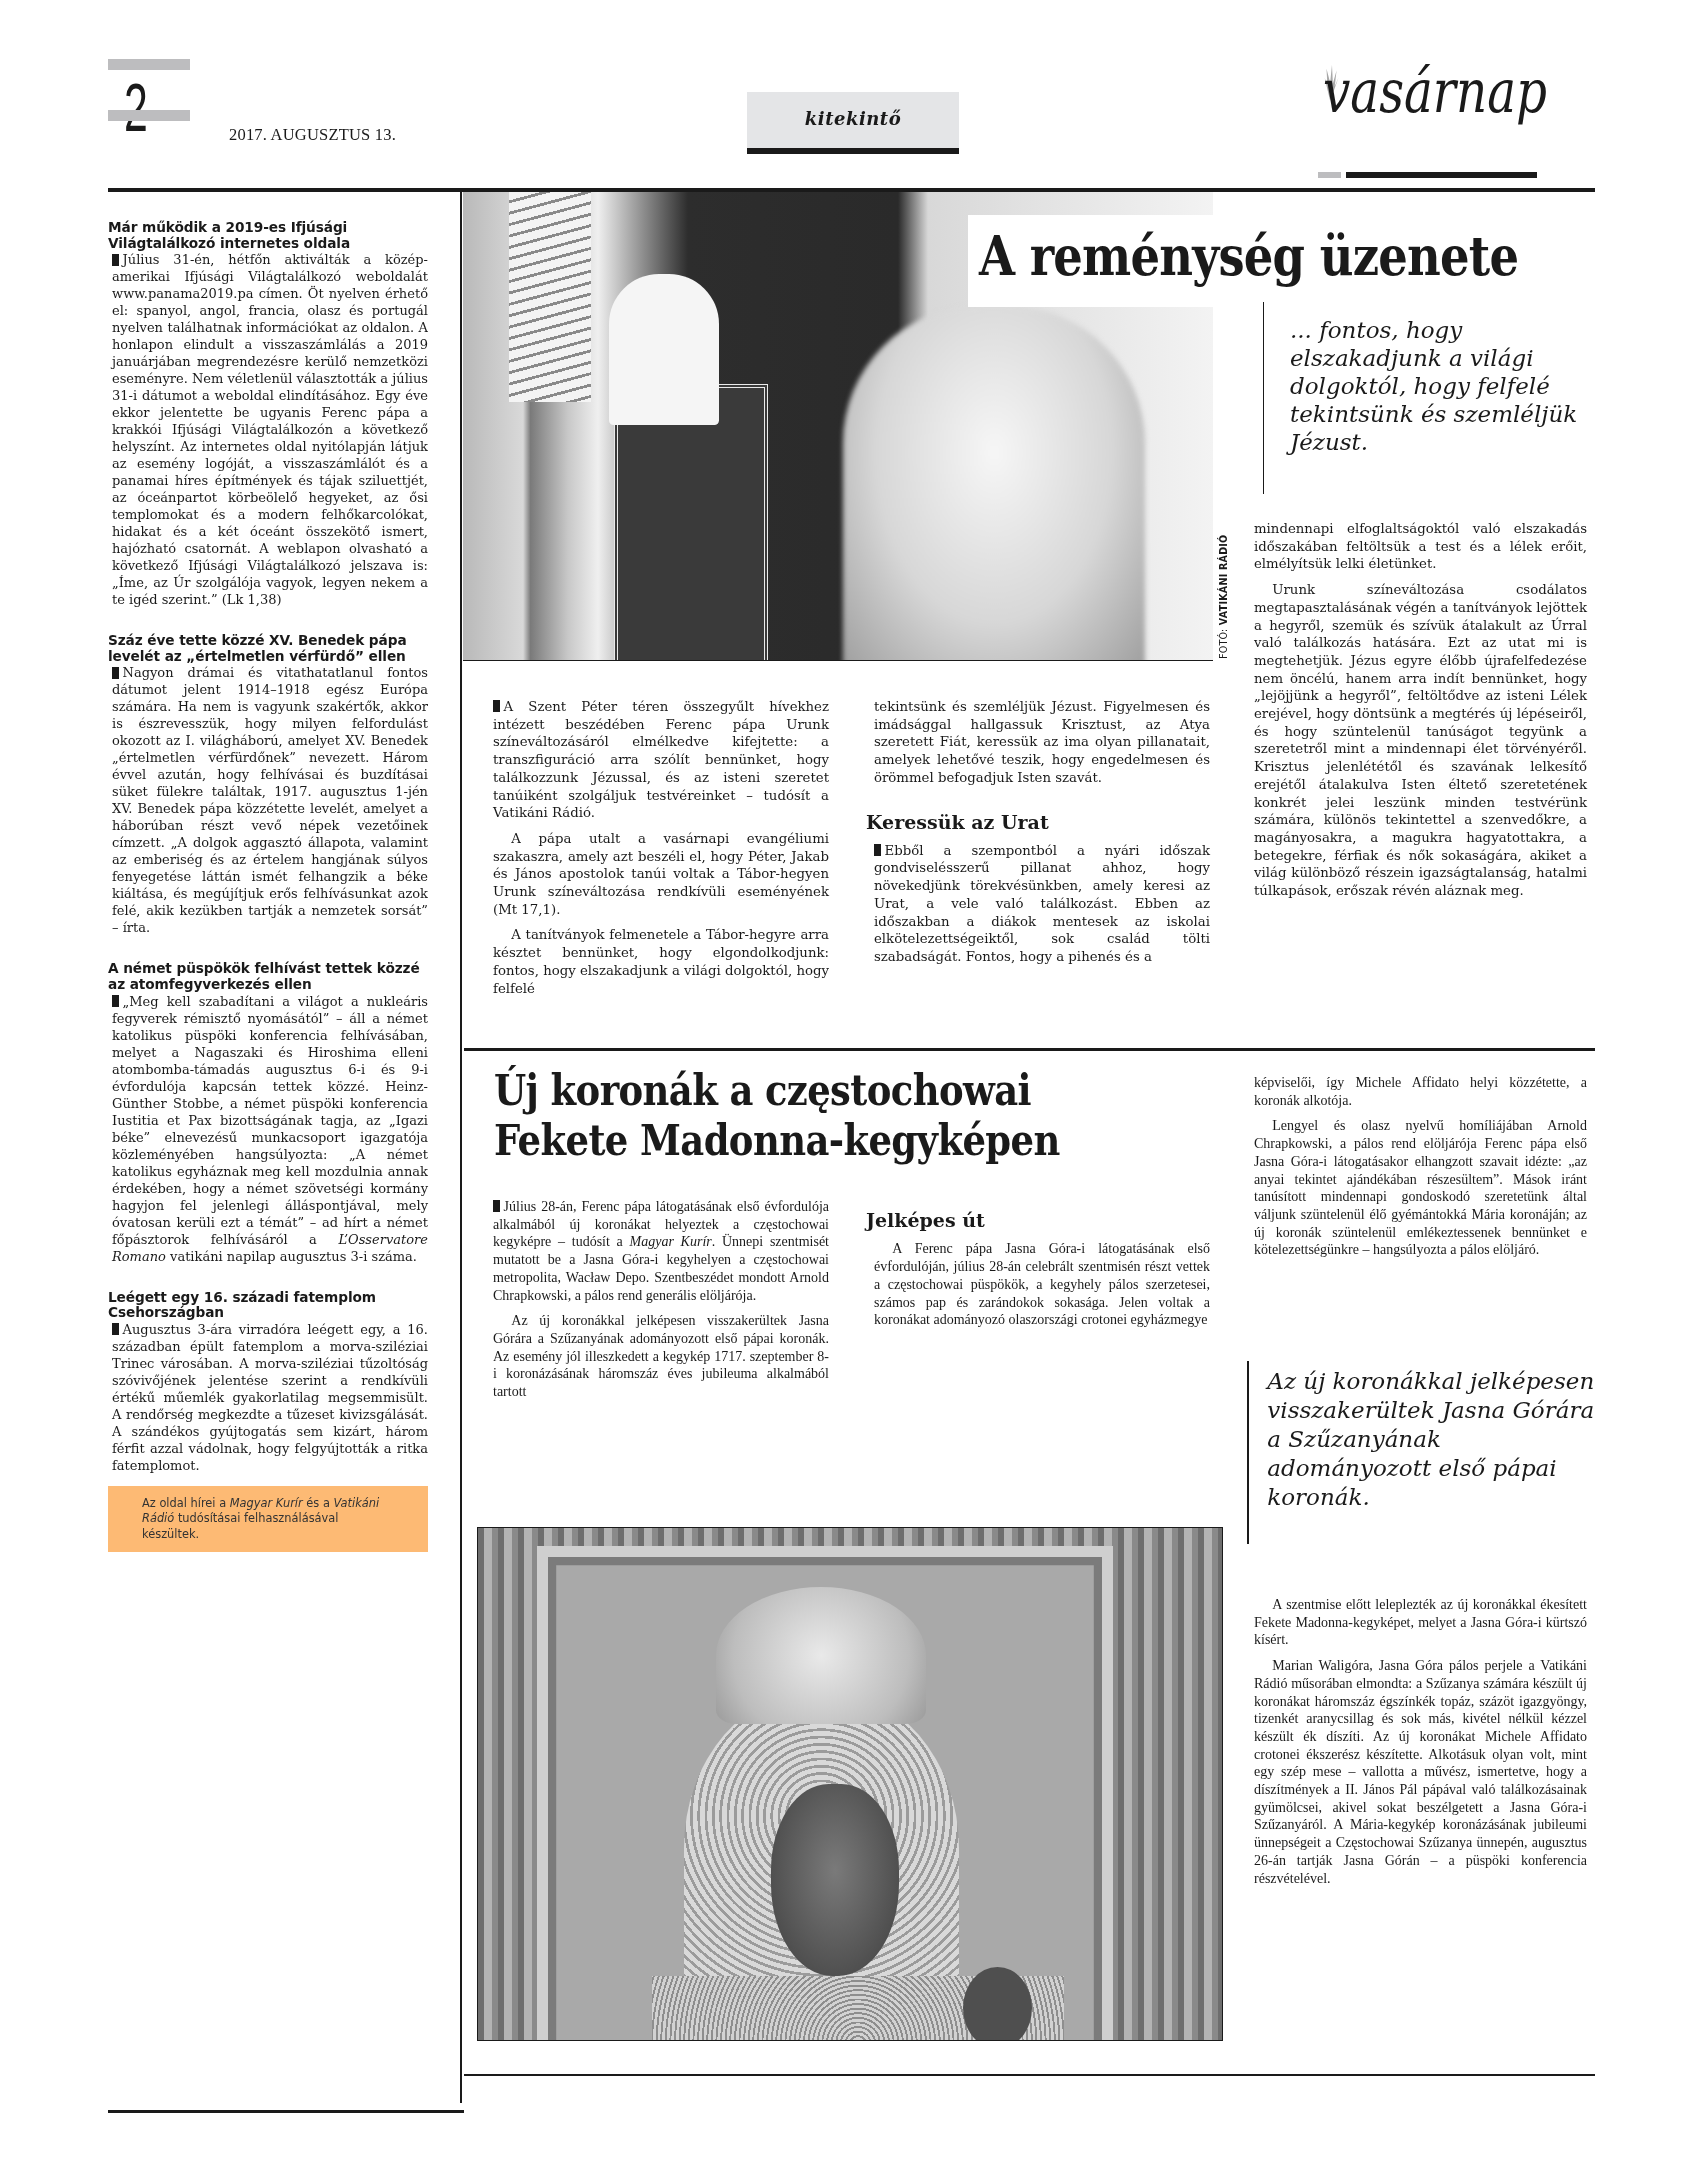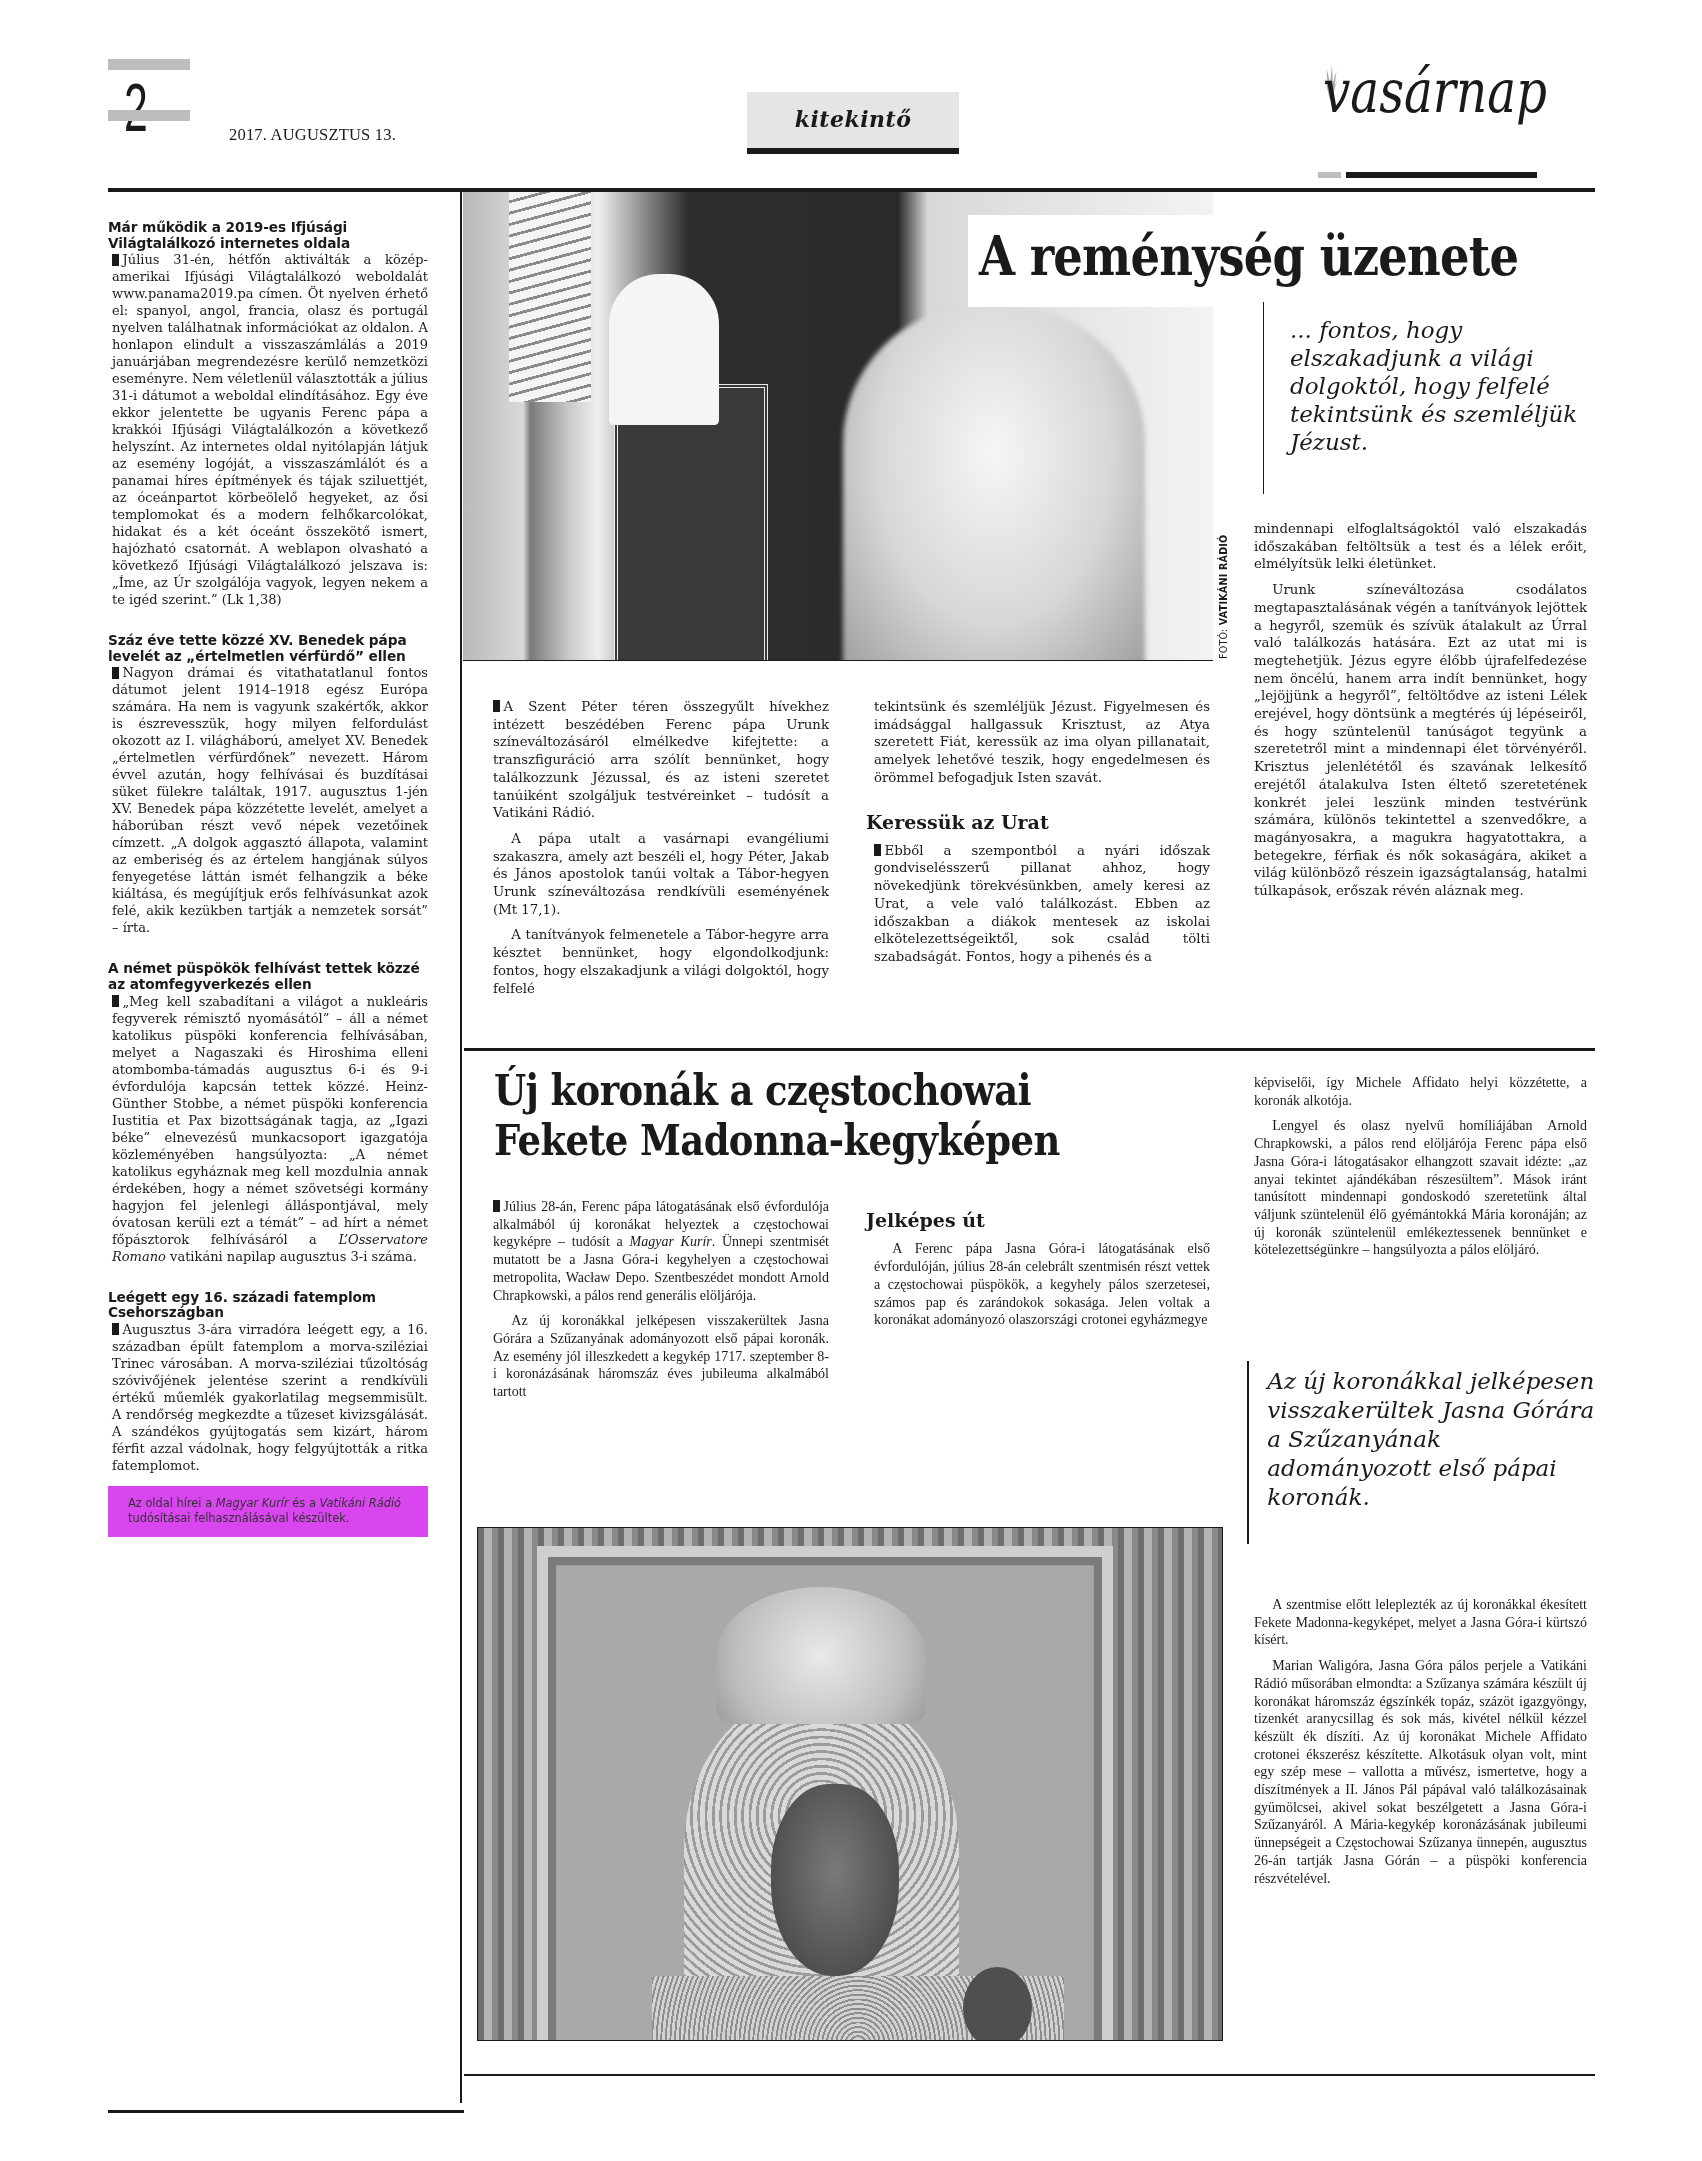--- a/index.html
+++ b/index.html
@@ -3,33 +3,33 @@
 <meta charset="utf-8">
 <style>
   html, body { margin:0; padding:0; background:#ffffff; }
   body { width:1702px; height:2161px; position:relative; overflow:hidden; color:#1a1a1a;
          font-family:"DejaVu Serif", serif; }
   
   .folio-bar { position:absolute; left:108px; width:82px; height:11px; background:#bdbdbf; }
   .folio { position:absolute; left:124px; top:73px; font-family:"Liberation Sans", sans-serif; font-size:69px; line-height:69px; color:#1a1a1a; transform:scaleX(0.62); transform-origin:left top; }
   .dateline { position:absolute; left:229px; top:125px; font-family:"Liberation Serif", serif; font-size:16.5px; letter-spacing:0.2px; }
   .rovat { position:absolute; left:747px; top:92px; width:212px; height:56px; background:#e4e5e7; border-bottom:6.4px solid #1a1a1a; }
-  .rovat span { display:block; text-align:center; font-family:"DejaVu Serif", serif; font-style:italic; font-weight:bold; font-size:22px; line-height:54px; letter-spacing:0.5px; }
+  .rovat span { display:block; text-align:center; font-family:"DejaVu Serif", serif; font-style:italic; font-weight:bold; font-size:18px; line-height:54px; letter-spacing:0.5px; }
   .masthead { position:absolute; left:1318px; top:60px; width:275px; height:64px; }
   .masthead-word { position:absolute; left:4.6px; top:0; font-family:"DejaVu Serif", serif; font-style:italic; font-size:59px; line-height:64px; color:#1a1a1a; transform:scaleX(0.82); transform-origin:left top; }
   .masthead-rule { position:absolute; left:27.5px; top:112px; width:191px; height:5.5px; background:#1a1a1a; }
   .masthead-sq { position:absolute; left:0; top:112px; width:23px; height:5.5px; background:#bdbdbf; }
   .flame { position:absolute; left:1321px; top:64px; width:18.3px; height:37px; }
   .top-rule { position:absolute; left:108px; top:188px; width:1487px; height:4.1px; background:#1a1a1a; }
   
   .leftcol { position:absolute; left:108px; top:220px; width:320px; }
   .brief-title { font-family:"DejaVu Sans", sans-serif; font-weight:bold; font-size:13.7px; line-height:15.6px; margin:0; letter-spacing:-0.1px; }
   .brief-body { font-family:"DejaVu Serif", serif; font-size:13px; line-height:17px; text-align:justify; margin:0 0 25px 4px; hyphens:auto; }
   .brief-body .sq, .sq { display:inline-block; width:6.9px; height:12px; background:#1a1a1a; margin-right:3.7px; vertical-align:-1.4px; }
-  .source-box { background:#d946ef; padding:10px 20px; font-family:"DejaVu Sans", sans-serif; font-size:11.4px; line-height:15.6px; color:#333; margin-top:-6.4px; }
+  .source-box { background:#fdba74; padding:10px 34px; font-family:"DejaVu Sans", sans-serif; font-size:11.4px; line-height:15.6px; color:#333; margin-top:-6.4px; }
   .left-vrule { position:absolute; left:460px; top:192px; width:1.8px; height:1911px; background:#1a1a1a; }
   .bottom-rule-left { position:absolute; left:108px; top:2110px; width:356px; height:2.7px; background:#1a1a1a; }
   
   .photo1 { position:absolute; left:463px; top:192px; width:750px; height:468px; overflow:hidden; border-bottom:1.8px solid #1a1a1a;
             background:linear-gradient(90deg,#b9b9b9 0%,#d9d9d9 8%,#7a7a7a 9%,#c8c8c8 14%,#efefef 18%,#2d2d2d 30%,#2a2a2a 58%,#d8d8d8 62%,#f3f3f3 100%); }
   .photo1 .pope { position:absolute; left:146px; top:82px; width:110px; height:151px; border-radius:50px 50px 4.6px 4.6px; background:#f5f5f5; }
   .photo1 .banner { position:absolute; left:151px; top:192px; width:146px; height:284px; background:#3a3a3a; border:4.6px double #eaeaea; }
   .photo1 .statue { position:absolute; left:380px; top:114px; width:302px; height:366px; border-radius:137px 137px 0 0; background:radial-gradient(ellipse at 50% 40%,#f6f6f6 0%,#d7d7d7 55%,#9d9d9d 100%); filter:blur(2.7px); }
   .photo1 .shutter { position:absolute; left:46px; top:0; width:82px; height:210px; background:repeating-linear-gradient(165deg,#f4f4f4 0 8.2px,#8a8a8a 8.2px 11px); }
   .credit { position:absolute; left:1216px; top:522px; width:137px; height:15.6px; transform-origin:left top; transform:rotate(-90deg) translateX(-137px); font-family:"DejaVu Sans", sans-serif; font-size:9.6px; line-height:15.6px; letter-spacing:0.2px; white-space:nowrap; }

